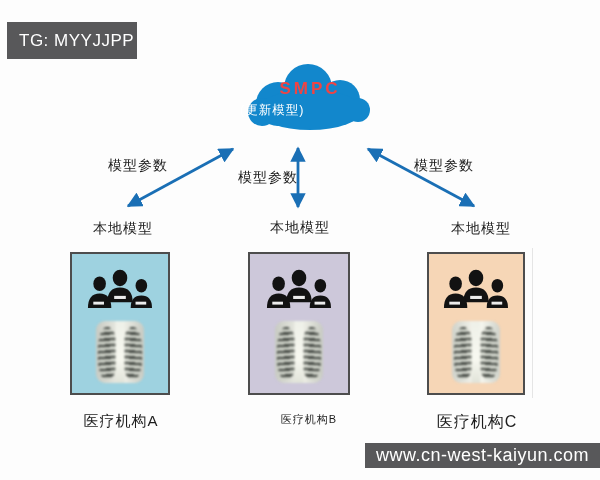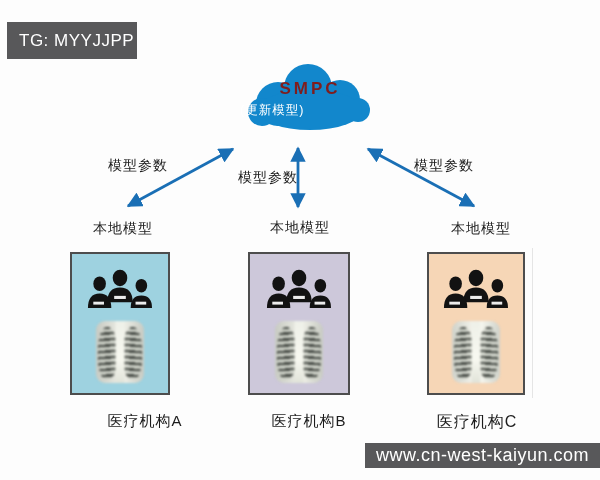--- a/index.html
+++ b/index.html
@@ -15,40 +15,40 @@
     display:flex; align-items:center; box-sizing:border-box;
   }
   .badge.tl { left:7px; top:8px; width:130px; height:37px; font-size:17px; padding-left:12px; letter-spacing:0.5px;margin-top:14px; }
   .badge.br { left:365px; top:443px; width:235px; height:25px; font-size:18px; justify-content:center; letter-spacing:0.5px; }
 
   
   .cloud-wrap { position:absolute; left:240px; top:60px; width:140px; height:72px; }
   .cloud-wrap svg { position:absolute; inset:0; }
   .cloud-title {
     position:absolute; left:0; right:0; top:19px; text-align:center;
-    color:#7f1d1d; font-weight:bold; font-size:17px; letter-spacing:3px;
+    color:#ef4444; font-weight:bold; font-size:17px; letter-spacing:3px;
   }
   .cloud-sub {
     position:absolute; left:0; right:0; top:42px; text-align:left;
     color:#fff; font-size:12.5px; letter-spacing:1px;
   }
 
   
   .arrows { position:absolute; left:0; top:0; width:600px; height:480px; pointer-events:none; }
 
   
   .lbl { position:absolute; text-align:center; font-size:14px; letter-spacing:1px; white-space:nowrap; }
   .param-a { left:100px; top:157px; width:76px; }
   .param-b { left:230px; top:169px; width:76px; }
   .param-c { left:406px; top:157px; width:76px; }
   .local-a { left:85px;  top:220px; width:76px; }
   .local-b { left:262px; top:219px; width:76px; }
   .local-c { left:443px; top:220px; width:76px; }
-  .org-a   { left:81px;  top:412px; width:80px; font-size:15px;margin-left:24px; }
-  .org-b   { left:267px; top:412px; width:84px; font-size:15px; }
+  .org-a   { left:81px;  top:412px; width:80px; font-size:15px; }
+  .org-b   { left:267px; top:412px; width:84px; font-size:11px; }
   .org-c   { left:435px; top:412px; width:84px; font-size:16px; }
 
   
   .org-box {
     position:absolute; top:252px; height:143px; box-sizing:border-box;
     border:2px solid #4d4d4d;
     display:flex; flex-direction:column; align-items:center;
     padding-top:15px;
   }
   .box-a { left:70px;  width:100px; background:#9ed2e0; }

